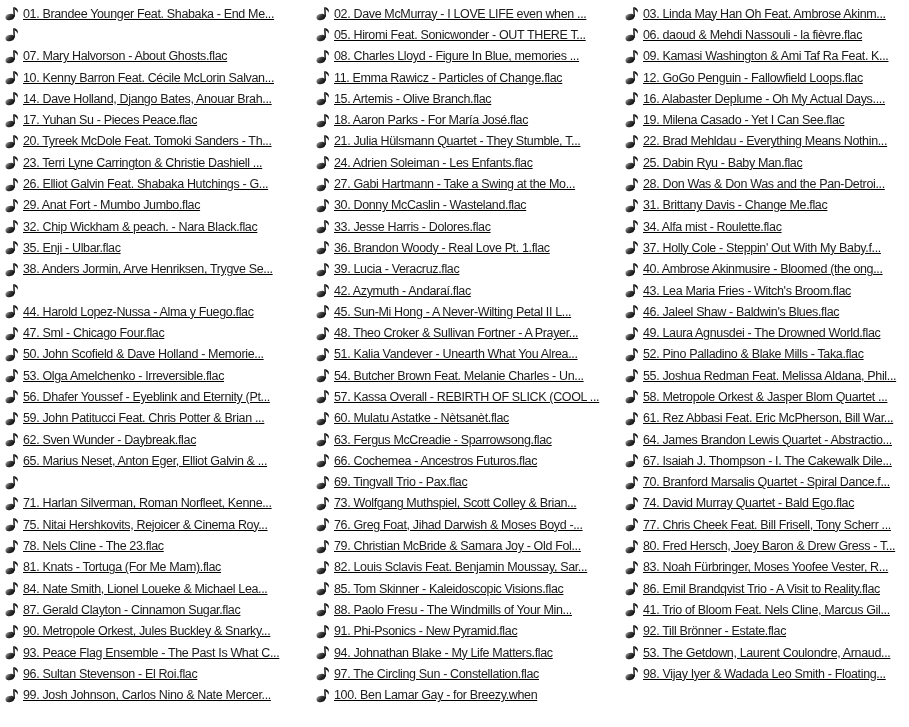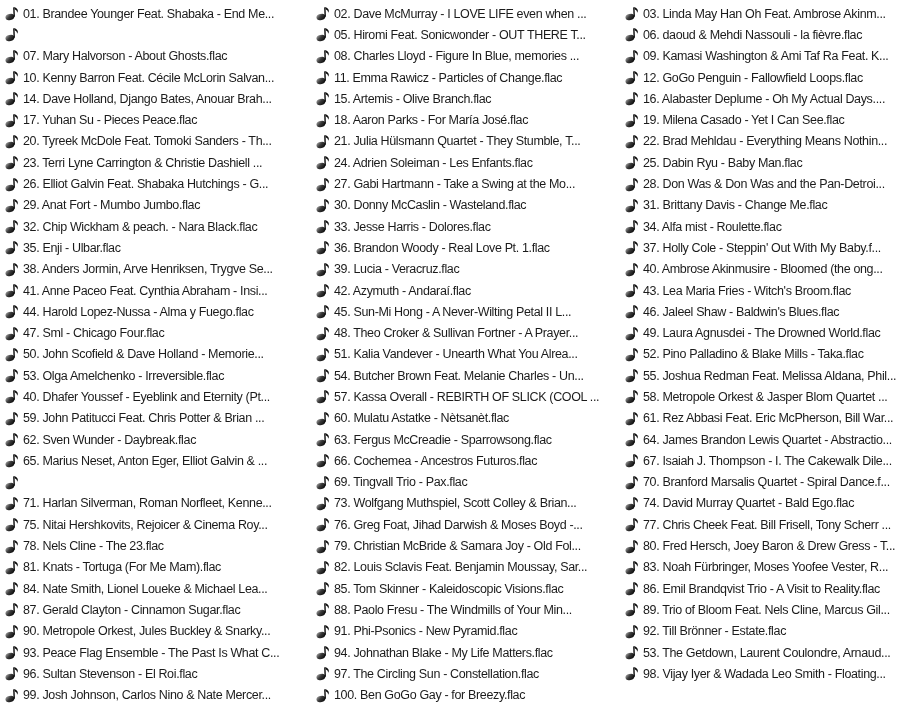--- a/index.html
+++ b/index.html
@@ -13,20 +13,21 @@
     overflow: hidden;
     font-family: "Liberation Sans", "DejaVu Sans", sans-serif;
   }
   .file-grid {
     display: grid;
     grid-template-columns: 311px 309px 1fr;
     grid-auto-rows: 21.3px;
     grid-auto-flow: row;
     padding-top: 3px;
     width: 909px;
+    text-decoration: underline;
   }
   .file-item {
     display: flex;
     align-items: center;
     padding-left: 4px;
     white-space: nowrap;
     overflow: hidden;
     cursor: default;
   }
   .note-icon {
@@ -337,21 +338,20 @@
     <svg class="note-icon" viewBox="0 0 16 16">
       <use href="#note-shape"></use>
     </svg>
     <span class="file-name">40. Ambrose Akinmusire - Bloomed (the ong...</span>
   </div>
 
   <div class="file-item">
     <svg class="note-icon" viewBox="0 0 16 16">
       <use href="#note-shape"></use>
     </svg>
-    <span class="file-name">41. Anne Paceo Feat. Cynthia Abraham - Insi...</span>
   </div>
 
   <div class="file-item">
     <svg class="note-icon" viewBox="0 0 16 16">
       <use href="#note-shape"></use>
     </svg>
     <span class="file-name">42. Azymuth - Andaraí.flac</span>
   </div>
 
   <div class="file-item">
@@ -442,21 +442,21 @@
     <svg class="note-icon" viewBox="0 0 16 16">
       <use href="#note-shape"></use>
     </svg>
     <span class="file-name">55. Joshua Redman Feat. Melissa Aldana, Phil...</span>
   </div>
 
   <div class="file-item">
     <svg class="note-icon" viewBox="0 0 16 16">
       <use href="#note-shape"></use>
     </svg>
-    <span class="file-name">40. Dhafer Youssef - Eyeblink and Eternity (Pt...</span>
+    <span class="file-name">56. Dhafer Youssef - Eyeblink and Eternity (Pt...</span>
   </div>
 
   <div class="file-item">
     <svg class="note-icon" viewBox="0 0 16 16">
       <use href="#note-shape"></use>
     </svg>
     <span class="file-name">57. Kassa Overall - REBIRTH OF SLICK (COOL ...</span>
   </div>
 
   <div class="file-item">
@@ -666,21 +666,21 @@
     <svg class="note-icon" viewBox="0 0 16 16">
       <use href="#note-shape"></use>
     </svg>
     <span class="file-name">88. Paolo Fresu - The Windmills of Your Min...</span>
   </div>
 
   <div class="file-item">
     <svg class="note-icon" viewBox="0 0 16 16">
       <use href="#note-shape"></use>
     </svg>
-    <span class="file-name">89. Trio of Bloom Feat. Nels Cline, Marcus Gil...</span>
+    <span class="file-name">41. Trio of Bloom Feat. Nels Cline, Marcus Gil...</span>
   </div>
 
   <div class="file-item">
     <svg class="note-icon" viewBox="0 0 16 16">
       <use href="#note-shape"></use>
     </svg>
     <span class="file-name">90. Metropole Orkest, Jules Buckley &amp; Snarky...</span>
   </div>
 
   <div class="file-item">
@@ -743,15 +743,15 @@
     <svg class="note-icon" viewBox="0 0 16 16">
       <use href="#note-shape"></use>
     </svg>
     <span class="file-name">99. Josh Johnson, Carlos Nino &amp; Nate Mercer...</span>
   </div>
 
   <div class="file-item">
     <svg class="note-icon" viewBox="0 0 16 16">
       <use href="#note-shape"></use>
     </svg>
-    <span class="file-name">100. Ben GoGo Gay - for Breezy.flac</span>
+    <span class="file-name">100. Ben Lamar Gay - for Breezy.when</span>
   </div>
 </div>
 
 </body></html>

